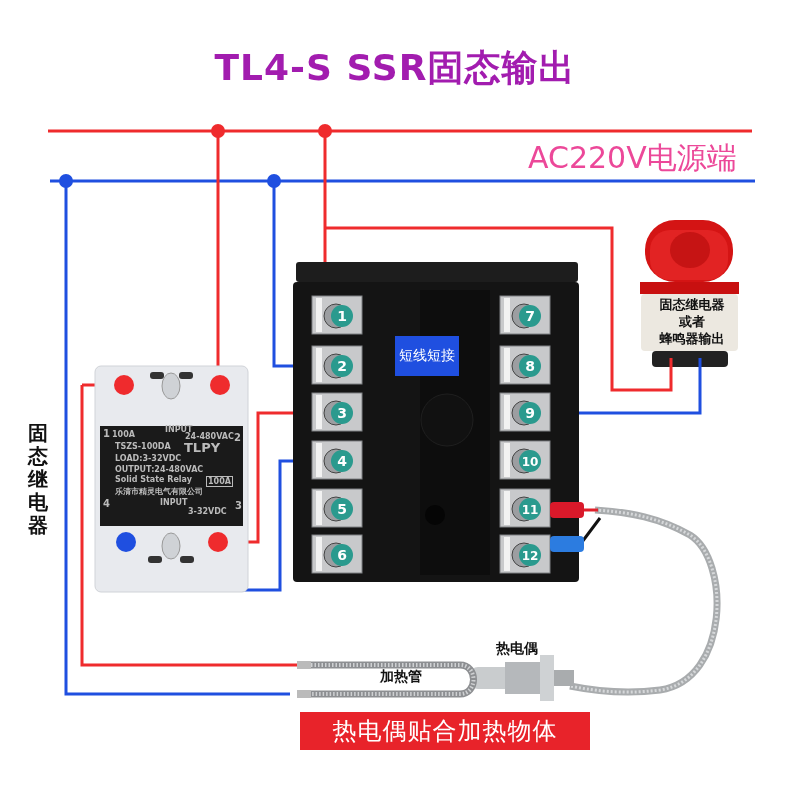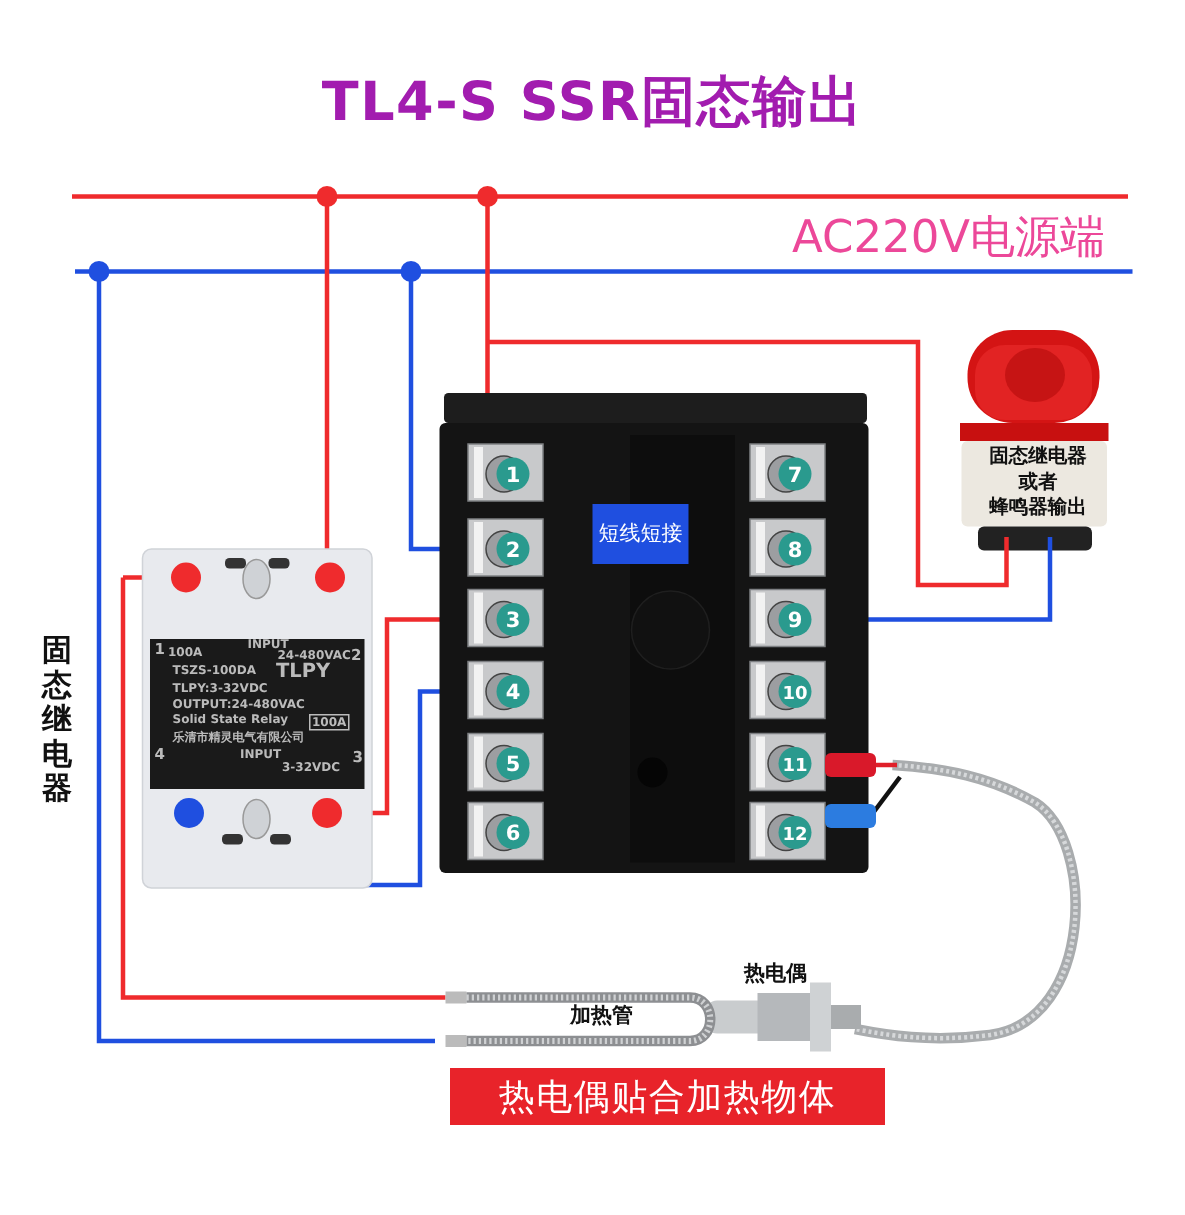--- a/index.html
+++ b/index.html
@@ -201,21 +201,21 @@
 
 <div id="heater-label" class="abs">加热管</div>
 <div id="tc-label" class="abs">热电偶</div>
 <div id="bottom-banner" class="abs">热电偶贴合加热物体</div>
 
 <div class="ssr-text" style="left:112px;top:430px;">100A</div>
 <div class="ssr-text" style="left:165px;top:425px;">INPUT</div>
 <div class="ssr-text" style="left:185px;top:432px;">24-480VAC</div>
 <div class="ssr-text" style="left:115px;top:442px;">TSZS-100DA</div>
 <div class="ssr-text" style="left:184px;top:440px;font-size:13px;">TLPY</div>
-<div class="ssr-text" style="left:115px;top:454px;">TLPY:3-32VDC</div>
+<div class="ssr-text" style="left:115px;top:454px;">LOAD:3-32VDC</div>
 <div class="ssr-text" style="left:115px;top:465px;">OUTPUT:24-480VAC</div>
 <div class="ssr-text" style="left:115px;top:475px;">Solid State Relay</div>
 <div class="ssr-text" style="left:115px;top:486px;">乐清市精灵电气有限公司</div>
 <div class="ssr-text" style="left:206px;top:476px;border:1px solid #bbb;padding:0 1px;">100A</div>
 <div class="ssr-text" style="left:160px;top:498px;">INPUT</div>
 <div class="ssr-text" style="left:160px;top:507px;margin-left:28px;">3-32VDC</div>
 <div class="ssr-text" style="left:103px;top:428px;font-size:10px;">1</div>
 <div class="ssr-text" style="left:234px;top:432px;font-size:10px;">2</div>
 <div class="ssr-text" style="left:235px;top:500px;font-size:10px;">3</div>
 <div class="ssr-text" style="left:103px;top:498px;font-size:10px;">4</div>

